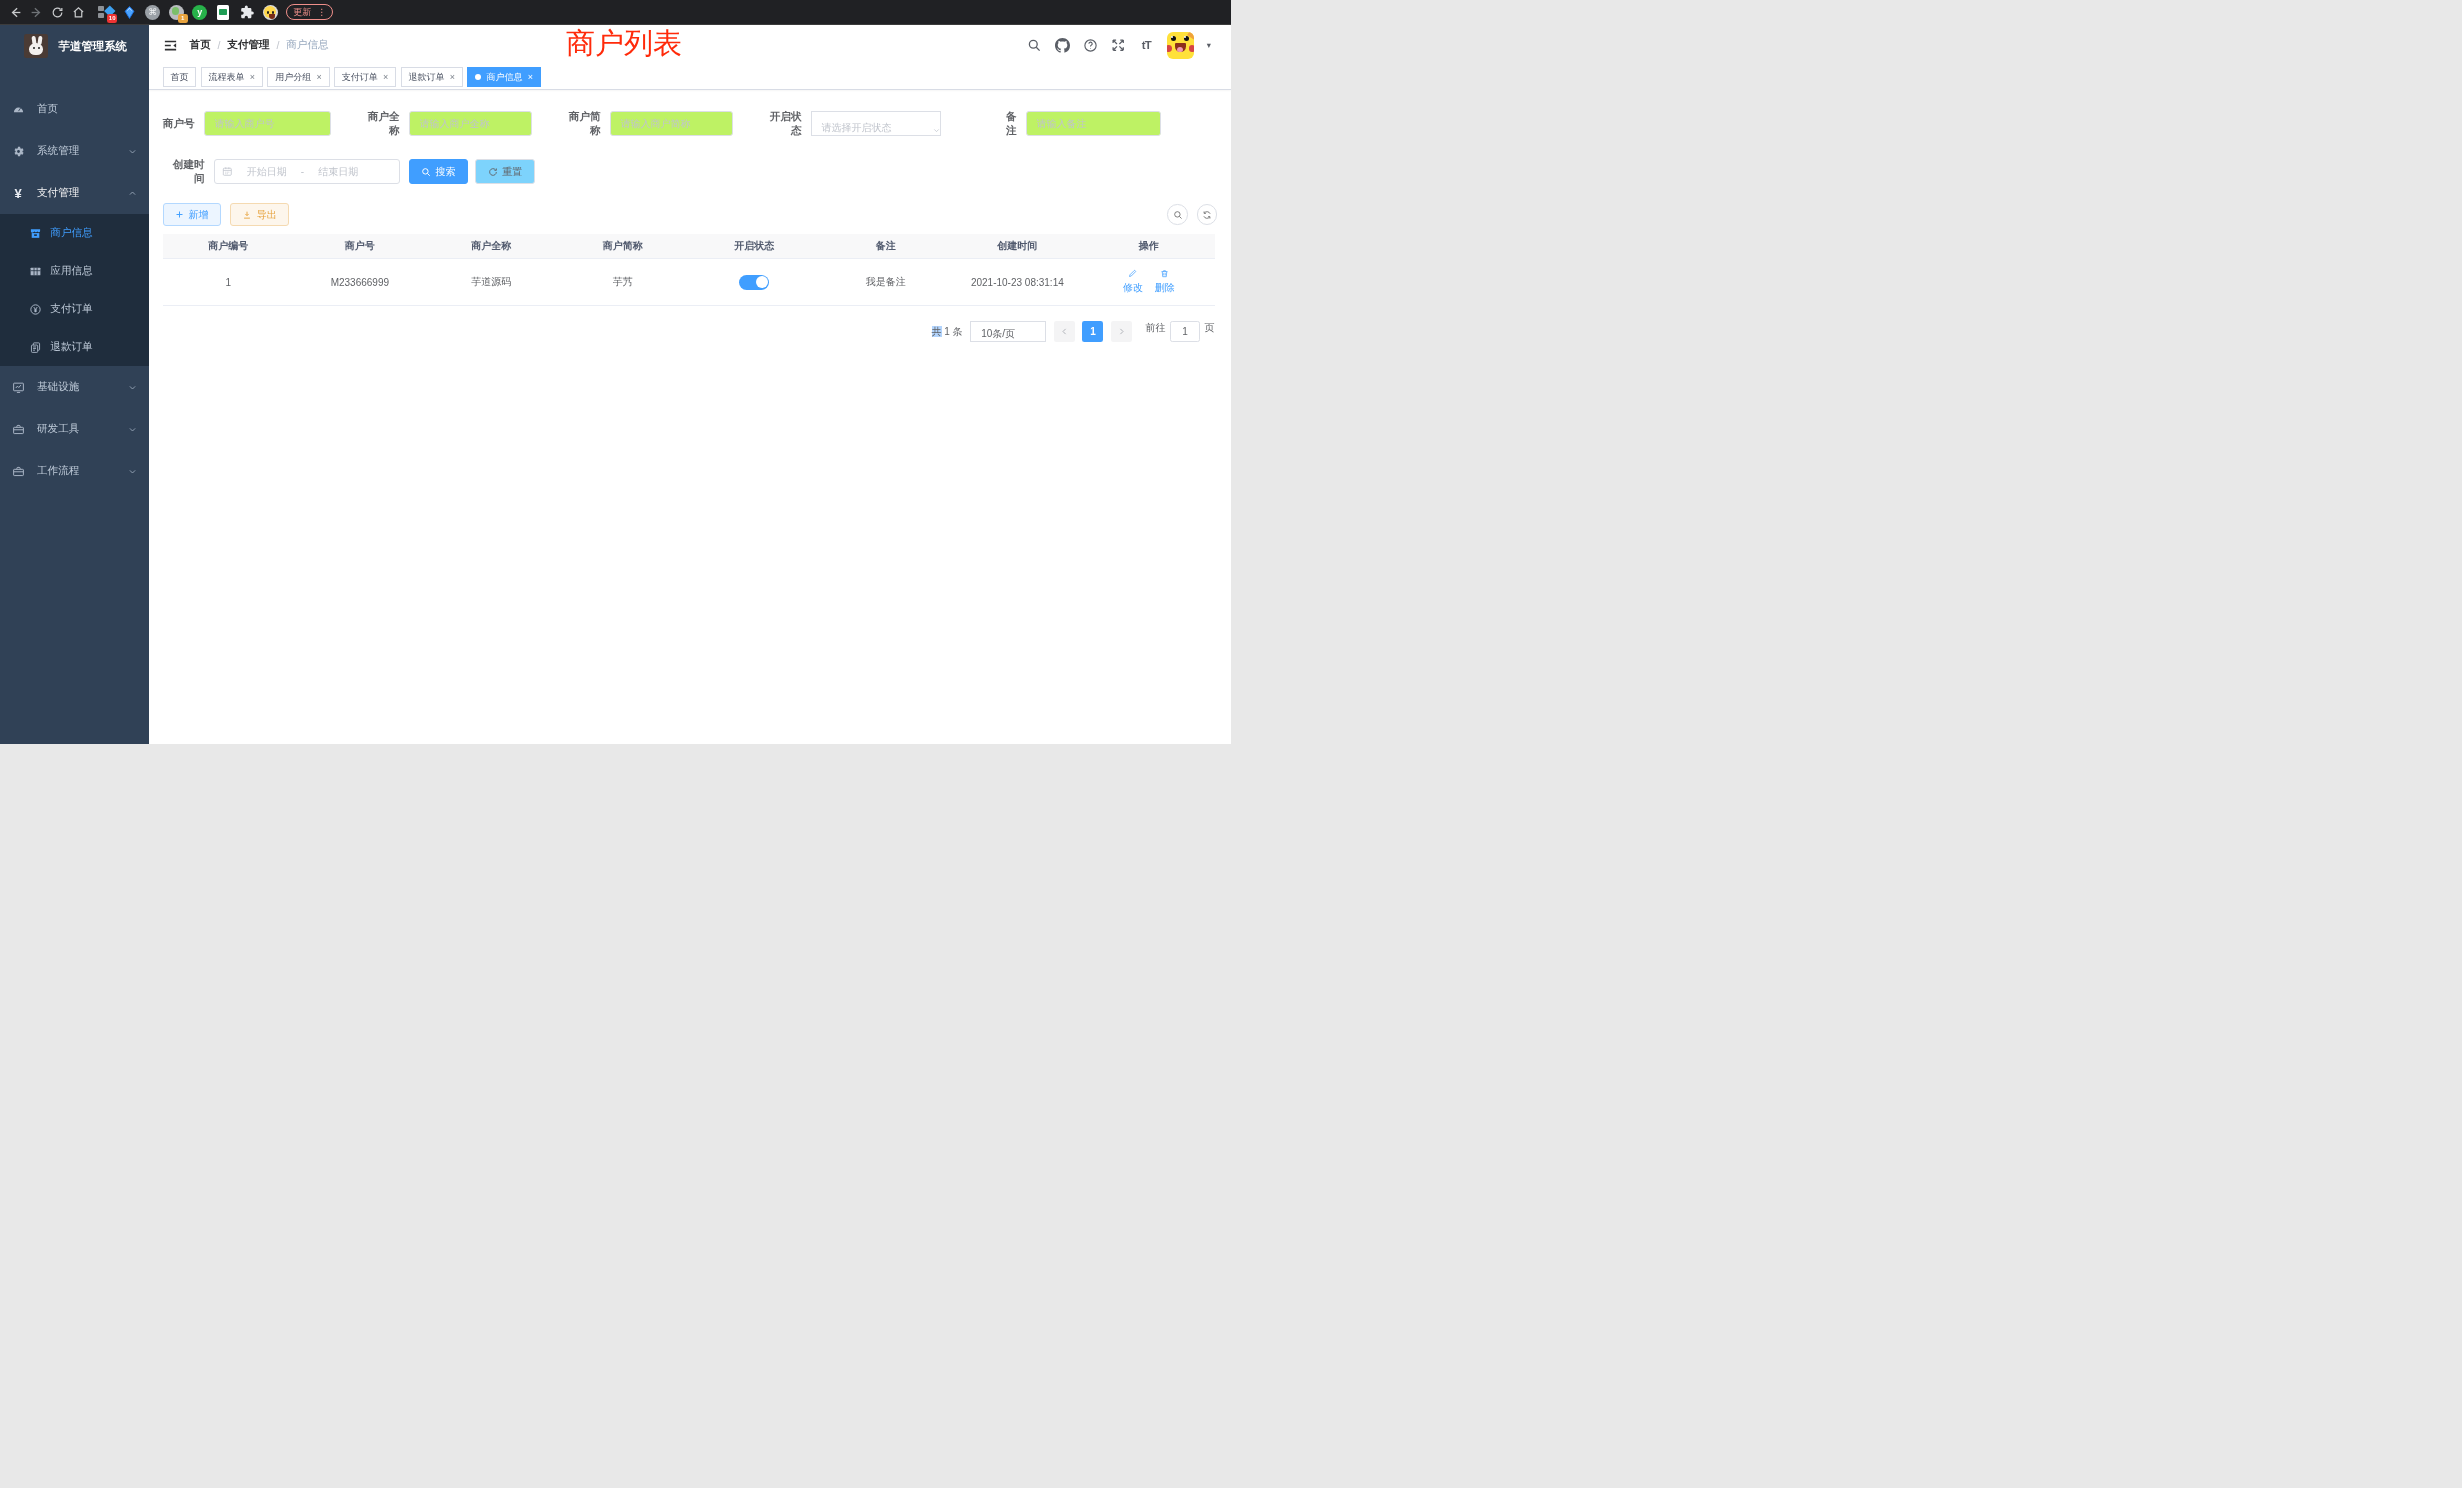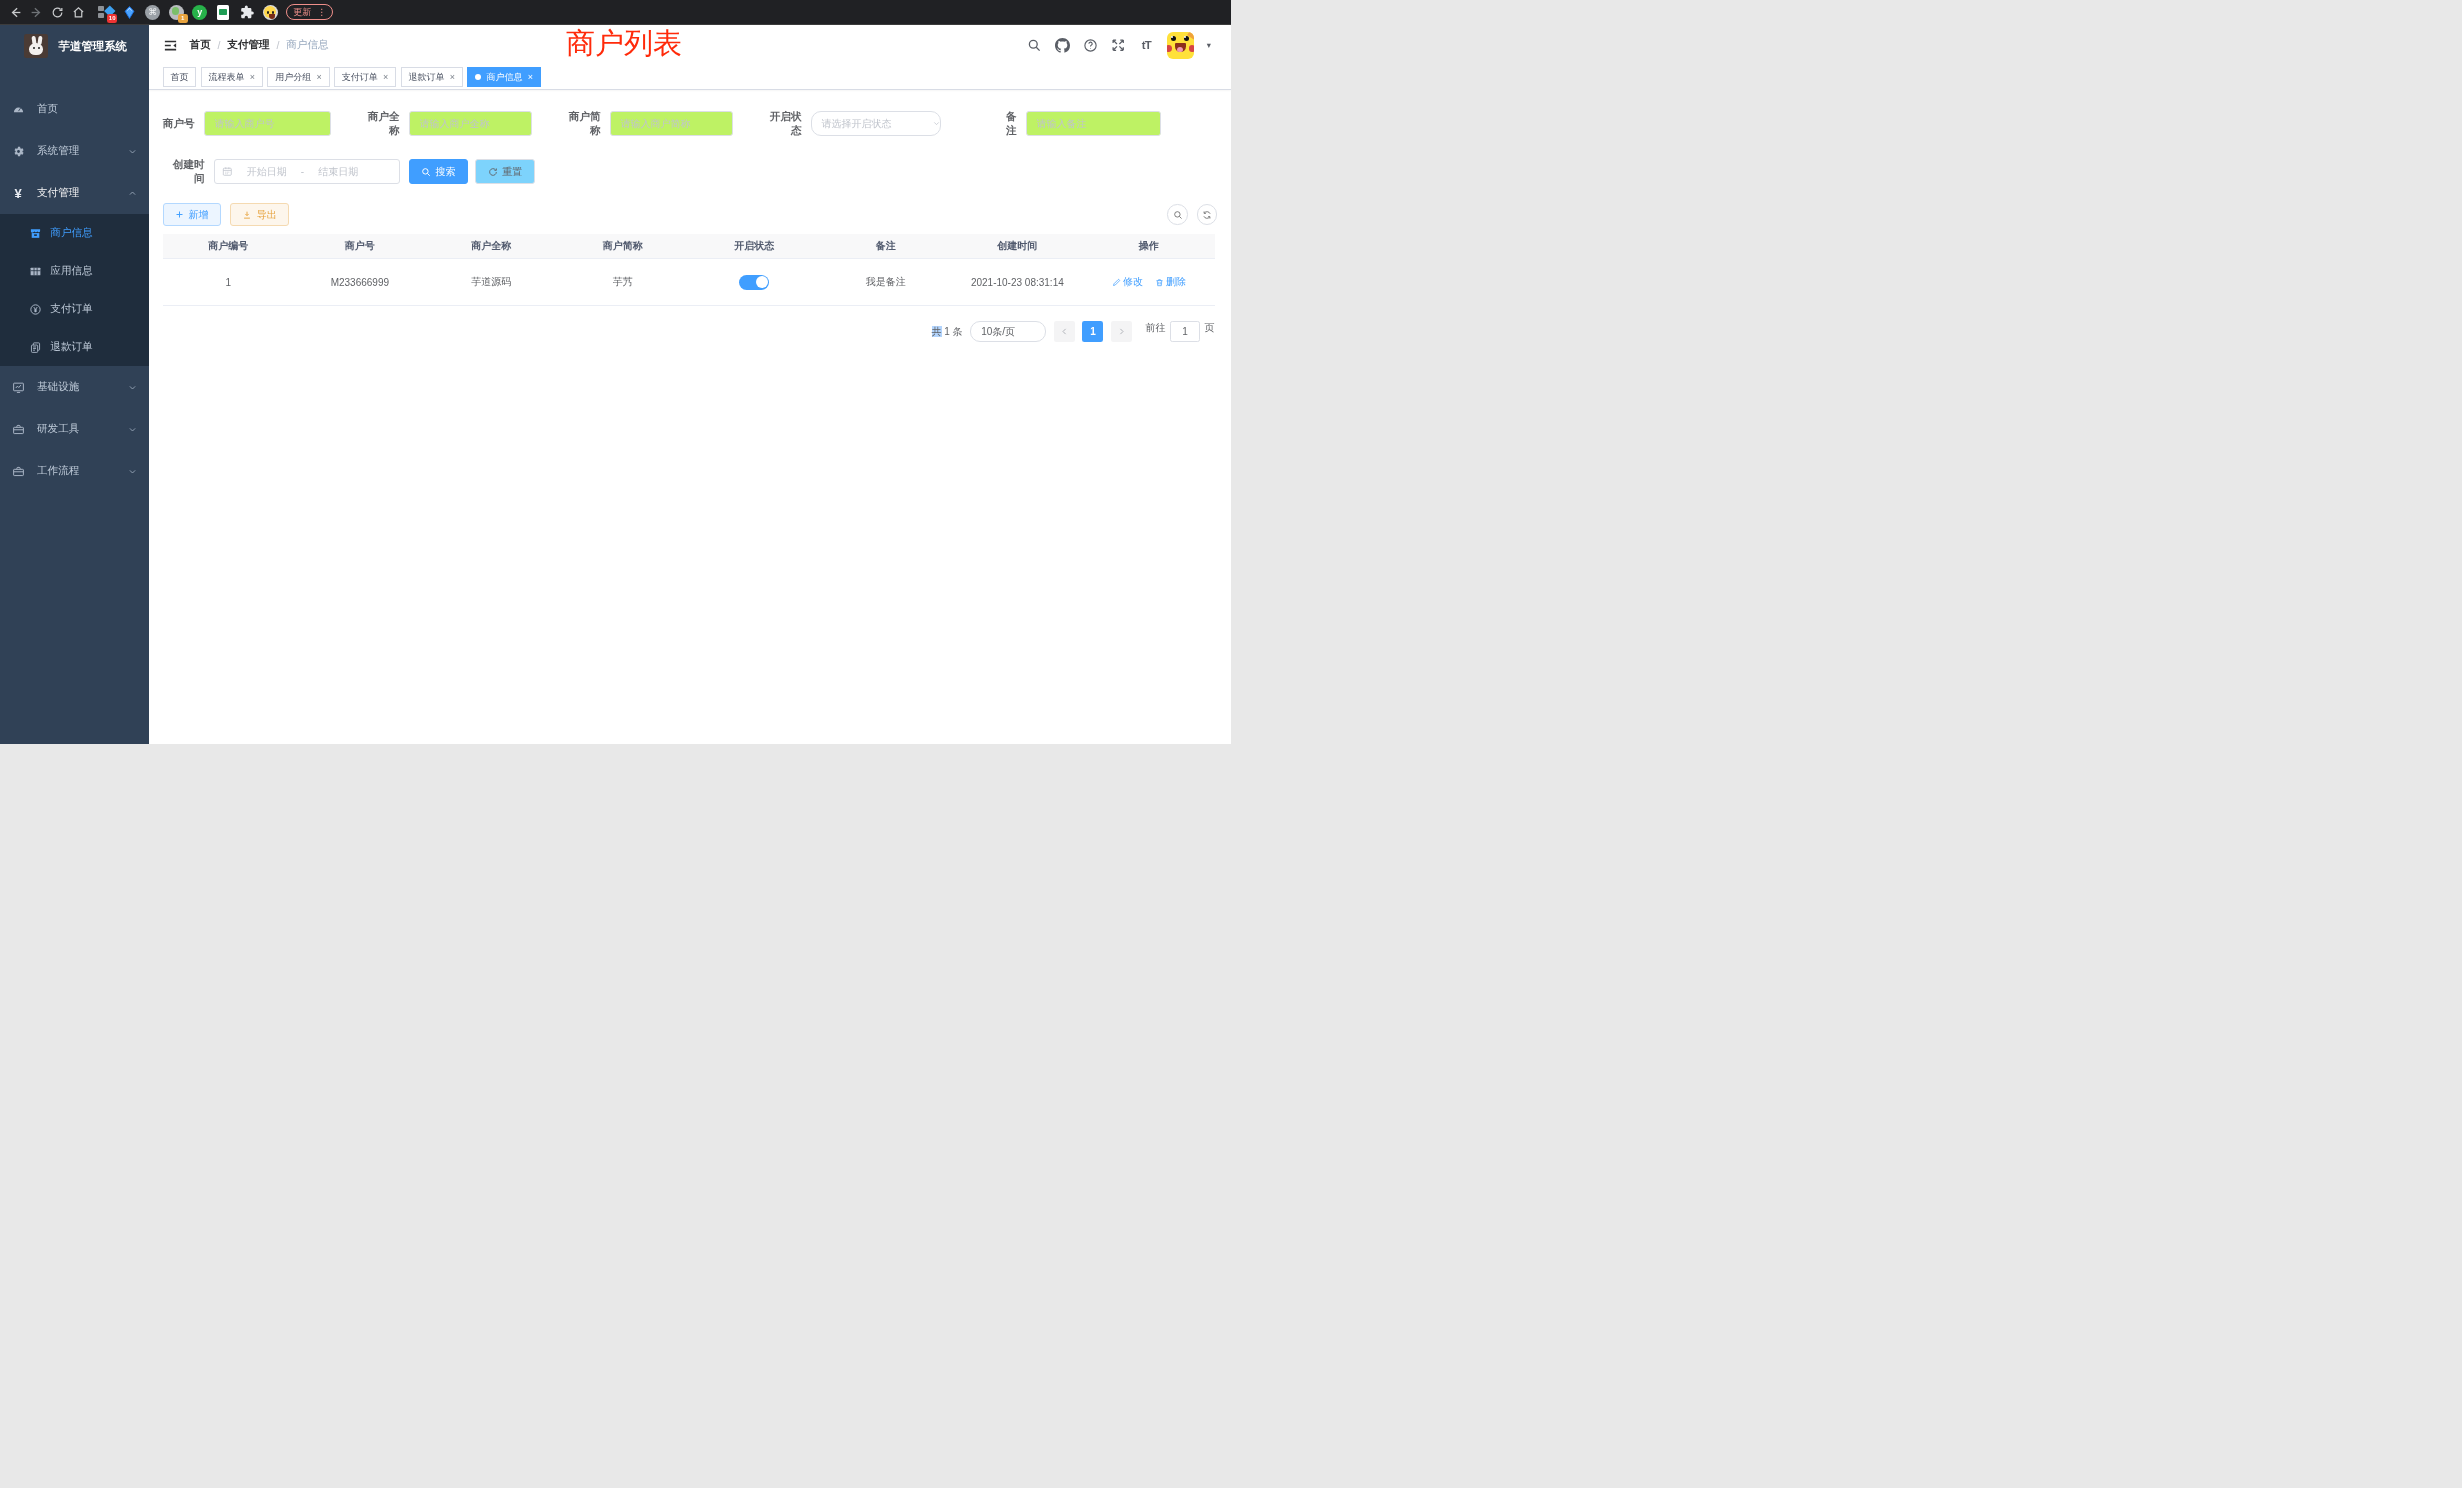--- a/index.html
+++ b/index.html
@@ -93,21 +93,21 @@
   .tab.active .x { color:#fff; }
 
   
   .content { padding:9px 13.6px 0 13.6px; }
   .filter-row { display:flex; align-items:center; }
   .filter-row.r1 { margin-top:10.6px; }
   .filter-row.r2 { margin-top:20px; }
   .f-label { font-size:10.6px; font-weight:700; color:#606266; text-align:right; flex:0 0 auto; }
   .inp { height:25px; border:0.8px solid #dcdfe6; border-radius:3px; font-size:10px; color:#606266; padding:0 10px; background:#bef264; outline:none; font-family:inherit; }
   .inp::placeholder { color:#c0c4cc; }
-  .select { height:25px; border:0.8px solid #dcdfe6; border-radius:10px; display:flex; align-items:center; padding:0 7.6px 0 10px; cursor:pointer; background:#fff;gap:40px; }
+  .select { height:25px; border:0.8px solid #dcdfe6; border-radius:0; display:flex; align-items:flex-end; padding:0 7.6px 0 10px; cursor:pointer; background:#fff;gap:40px; }
   .select .ph { font-size:10px; color:#c0c4cc; flex:1; white-space:nowrap; }
   .select .val { font-size:10px; color:#606266; flex:1; text-align:center; white-space:nowrap; }
   .select .sel-chev { color:#c0c4cc; flex:0 0 auto; }
   .daterange { width:186px; height:25px; border:0.8px solid #dcdfe6; border-radius:3px; display:flex; align-items:center; padding:0 7.6px; gap:6px; background:#fff; cursor:text; }
   .daterange .cal { color:#c0c4cc; flex:0 0 auto; }
   .dr-in { border:none; outline:none; width:56px; font-size:10px; color:#606266; text-align:center; font-family:inherit; }
   .dr-in::placeholder { color:#c0c4cc; }
   .dr-sep { color:#c0c4cc; font-size:10px; }
   .btn { height:25px; border-radius:3px; font-size:10px; display:inline-flex; align-items:center; justify-content:center; gap:4.5px; padding:0 11.4px; cursor:pointer; border:0.8px solid transparent; font-family:inherit; }
   .btn-primary { background:#409eff; color:#fff; border-color:#409eff; }
@@ -119,21 +119,21 @@
   .circle-btn { width:20.5px; height:20.5px; border-radius:50%; border:0.8px solid #dcdfe6; background:#fff; color:#666; display:flex; align-items:center; justify-content:center; cursor:pointer; }
 
   
   .tbl { margin-top:7.6px; width:1052px; font-size:10px; }
   .t-head { display:flex; background:#f8f8f9; height:25px; align-items:center; border-bottom:0.8px solid #ebeef5; }
   .t-head .t-cell { font-weight:700; color:#515a6e; }
   .t-cell { flex:1; text-align:center; padding:0 3px; white-space:nowrap; overflow:hidden; }
   .t-row { display:flex; height:47px; align-items:center; border-bottom:0.8px solid #ebeef5; color:#606266; }
   .switch { width:30px; height:15px; border-radius:7.6px; background:#409eff; position:relative; display:inline-block; vertical-align:middle; cursor:pointer; }
   .switch .knob { position:absolute; right:1.5px; top:1.5px; width:12px; height:12px; border-radius:50%; background:#fff; }
-  .op-link { color:#409eff; display:inline-flex; align-items:center; gap:2.3px; cursor:pointer; }
+  .op-link { color:#409eff; display:inline-flex; align-items:center; gap:2.3px; cursor:pointer;flex-direction:column; }
   .op-link + .op-link { margin-left:9px; }
 
   
   .pager { margin-top:15px; width:1052px; display:flex; justify-content:flex-end; align-items:center; gap:7.6px; font-size:10px; color:#606266; }
   .total .hl { background:#b3d4fc; }
   .pg-size { width:76px; height:21px; }
   .pg-btn { width:21px; height:21px; border-radius:2.3px; background:#f4f4f5; color:#a8abb2; display:flex; align-items:center; justify-content:center; cursor:pointer; }
   .pg-num { width:21px; height:21px; border-radius:2.3px; background:#409eff; color:#fff; font-weight:700; display:flex; align-items:center; justify-content:center; cursor:pointer; }
   .goto { display:flex; align-items:flex-start; gap:4.5px; margin-left:6px; }
   .goto-inp { width:30px; height:21px; border:0.8px solid #dcdfe6; border-radius:2.3px; text-align:center; font-size:10px; color:#606266; outline:none; font-family:inherit; }

